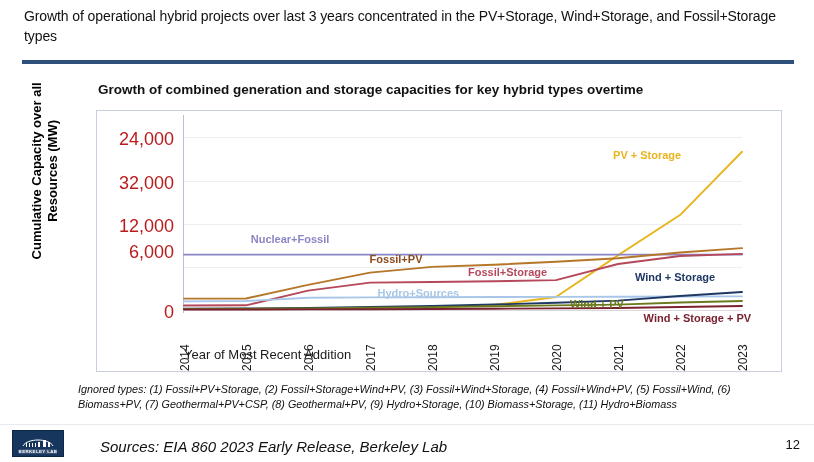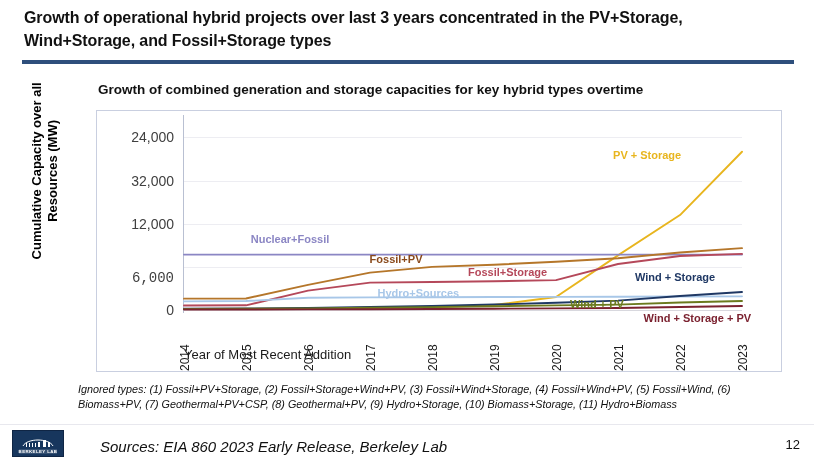--- a/index.html
+++ b/index.html
@@ -9,21 +9,21 @@
     background: #ffffff;
     font-family: "Liberation Sans", sans-serif;
     overflow: hidden;
     position: relative;
   }
 
   
   #slide-title {
     position: absolute;
     left: 24px; top: 6px; width: 770px;
-    font-size: 16px; font-weight: bold; color: #111111;
+    font-size: 14px; font-weight: normal; color: #111111;
     line-height: 1.45;
     letter-spacing: -0.1px;
   }
   #title-rule {
     position: absolute;
     left: 22px; top: 60px; width: 772px; height: 4px;
     background: #2e4f7c;
   }
 
   
@@ -70,21 +70,21 @@
     position: absolute;
     left: 86px; top: 4px;
     width: 1px; height: 198px;
     background: #b9c0d2;
   }
 
   .ytick {
     position: absolute;
     right: 0; width: 74px;
     text-align: right;
-    font-size: 14px; color: #404040;
+    font-size: 18px; color: #b91c1c;
     transform: translateY(-8px);
   }
 
   .xtick {
     position: absolute;
     bottom: 0;
     font-size: 12px; color: #1a1a1a;
     writing-mode: vertical-rl;
     transform: rotate(180deg);
     transform-origin: center;
@@ -167,21 +167,21 @@
 
   <div id="grid-layer">
       <div class="gridline" style="top: 199px; left: 87px; width: 558px; background: rgb(216, 216, 222);"></div>
       <div class="gridline" style="top: 155.846px; left: 87px; width: 558px;"></div>
       <div class="gridline" style="top: 112.692px; left: 87px; width: 558px;"></div>
       <div class="gridline" style="top: 69.5385px; left: 87px; width: 558px;"></div>
       <div class="gridline" style="top: 26.3846px; left: 87px; width: 558px;"></div>
     </div>
   <div id="ytick-layer">
       <div class="ytick" style="top: 199px; right: 607px;">0</div>
-      <div class="ytick" style="top: 167px; right: 607px; font-family: Liberation Mono, monospace;">6,000</div>
+      <div class="ytick" style="top: 139px; right: 607px;">6,000</div>
       <div class="ytick" style="top: 112.692px; right: 607px;">12,000</div>
       <div class="ytick" style="top: 69.5385px; right: 607px;">32,000</div>
       <div class="ytick" style="top: 26.3846px; right: 607px;">24,000</div>
     </div>
 
   <div id="plot-area">
     <svg id="series-svg" width="558" height="187" viewBox="0 0 558 187" preserveAspectRatio="none">
         <polyline points="0.00,186.14 62.00,185.92 124.00,185.56 186.00,185.13 248.00,184.27 310.00,181.97 372.00,174.05 434.00,132.34 496.00,92.06 558.00,28.77" fill="none" stroke="#e8b51e" stroke-width="1.9" stroke-linejoin="round" stroke-linecap="round" vector-effect="non-scaling-stroke"></polyline>
         <polyline points="0.00,131.62 62.00,131.62 124.00,131.62 186.00,131.62 248.00,131.62 310.00,131.62 372.00,131.62 434.00,131.62 496.00,131.62 558.00,131.62" fill="none" stroke="#8b86c4" stroke-width="1.9" stroke-linejoin="round" stroke-linecap="round" vector-effect="non-scaling-stroke"></polyline>
         <polyline points="0.00,175.64 62.00,175.49 124.00,161.83 186.00,149.60 248.00,143.85 310.00,141.69 372.00,138.81 434.00,135.22 496.00,129.46 558.00,125.15" fill="none" stroke="#b5762a" stroke-width="1.9" stroke-linejoin="round" stroke-linecap="round" vector-effect="non-scaling-stroke"></polyline>

